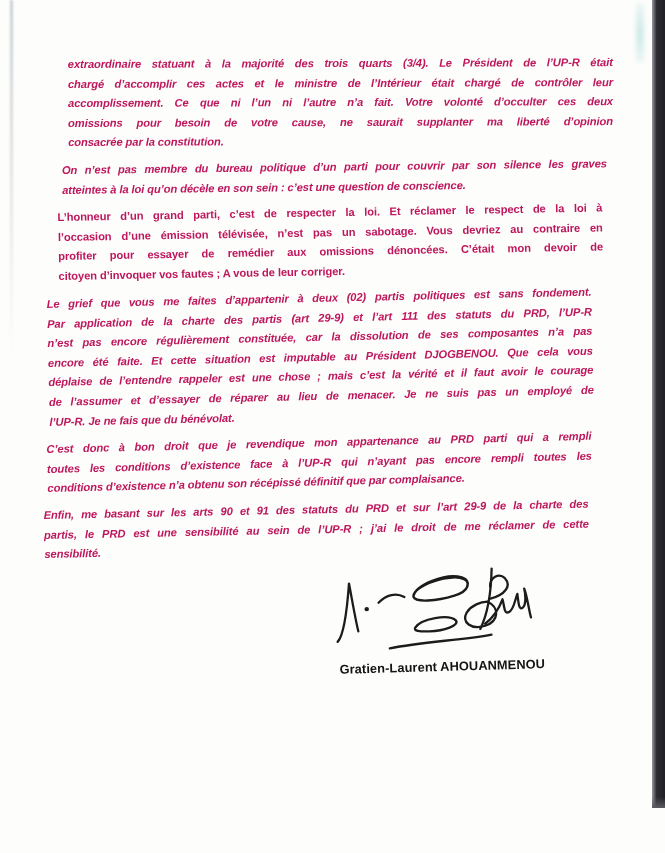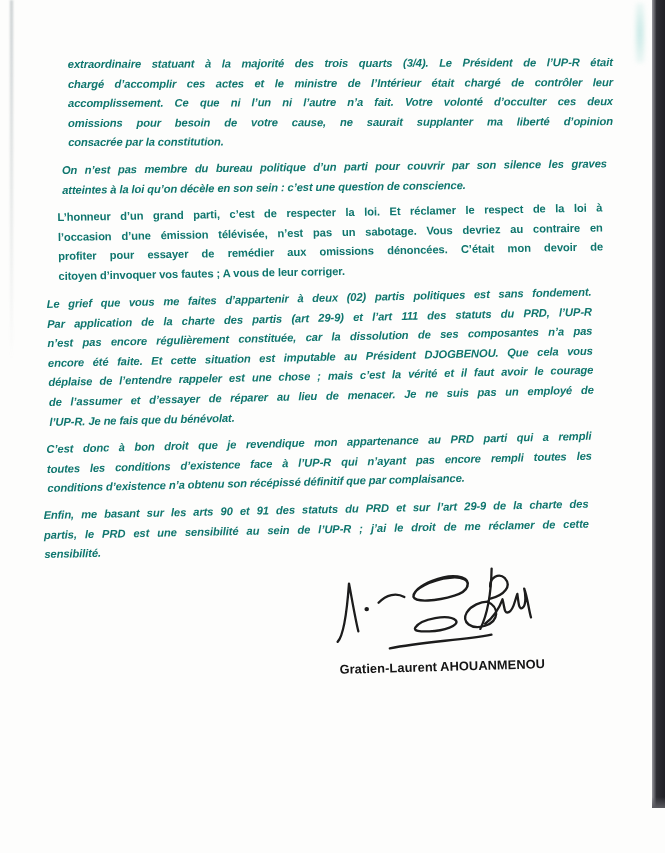--- a/index.html
+++ b/index.html
@@ -26,21 +26,21 @@
   }
   .teal-smudge{
     position:absolute;left:635px;top:3px;width:10px;height:60px;
     background:radial-gradient(ellipse at center,rgba(125,205,198,0.45),rgba(125,205,198,0));
     filter:blur(2px);
   }
 
   
   .text-block{
     position:absolute;left:44px;top:55px;width:575px;
-    color:#0f766e;
+    color:#be185d;
   }
   .para{
     width:545px;
     font-size:11.2px;
     font-weight:bold;
     line-height:19.6px;
     letter-spacing:-0.1px;
     margin-bottom:8px;
     transform-origin:0 50%;
   }

